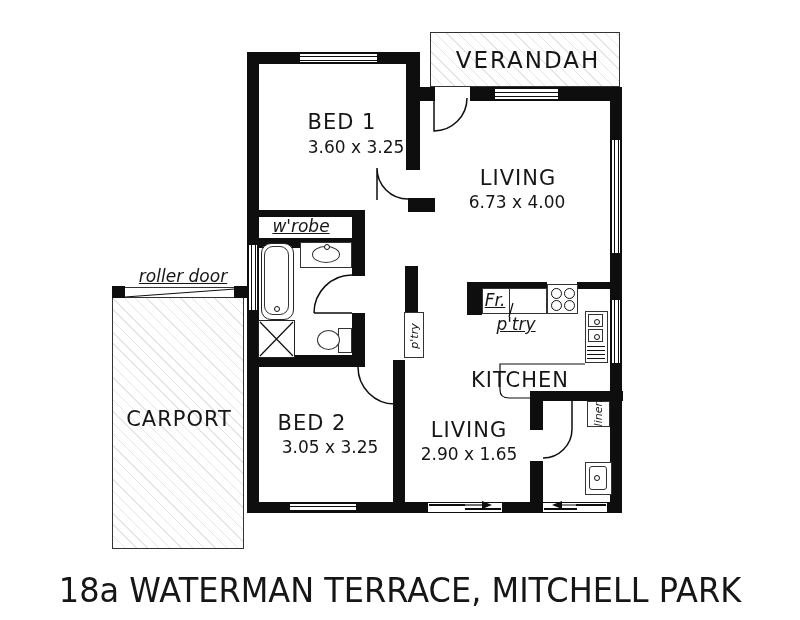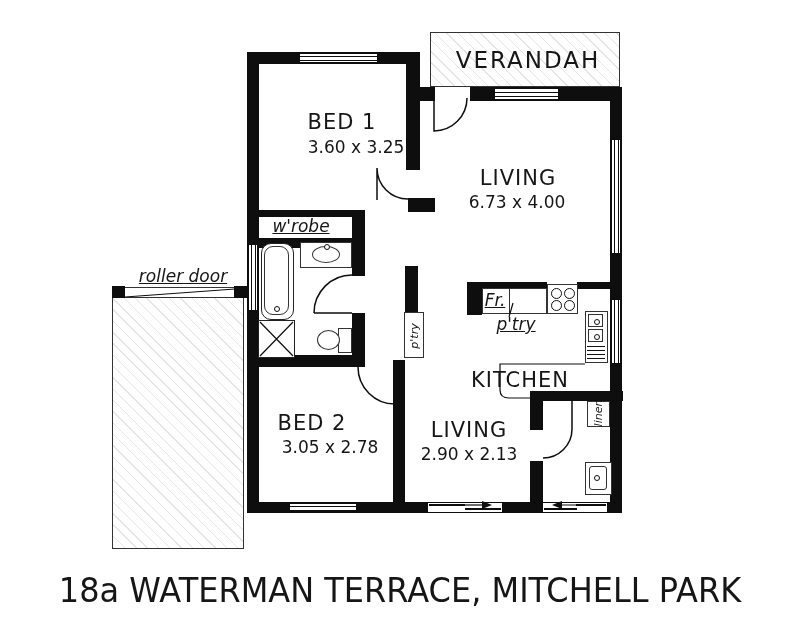--- a/index.html
+++ b/index.html
@@ -35,20 +35,21 @@
 </style>
 </head>
 <body>
 
 <div class="plan">
 
   <div class="box thin hatch" style="left:430px;top:32px;width:190px;height:55px;"></div>
   <div class="lbl big" style="left:528px;top:60px;">VERANDAH</div>
 
   <div class="box thin hatch" style="left:112px;top:287px;width:132px;height:262px;"></div>
+  <div class="lbl room-name" style="left:179px;top:419px;">CARPORT</div>
   <div class="box thin" style="left:124px;top:287px;width:112px;height:11px;"></div>
   <div class="wall" style="left:112px;top:286px;width:13px;height:12px;"></div>
   <div class="wall" style="left:234px;top:286px;width:13px;height:12px;"></div>
   <div class="lbl small" style="left:183px;top:276px;">roller door</div>
 
   <div class="wall" style="left:247px;top:52px;width:55px;height:12px;"></div>
   <div class="wall" style="left:375px;top:52px;width:33px;height:12px;"></div>
   <div class="wall" style="left:406px;top:52px;width:14px;height:118px;"></div>
   <div class="wall" style="left:408px;top:198px;width:27px;height:14px;"></div>
   <div class="wall" style="left:418px;top:87px;width:17px;height:14px;"></div>
@@ -158,20 +159,20 @@
 
   <div class="lbl room-name" style="left:342px;top:122px;">BED 1</div>
   <div class="lbl room-dims" style="left:356px;top:147px;">3.60 x 3.25</div>
 
   <div class="lbl room-name" style="left:518px;top:178px;">LIVING</div>
   <div class="lbl room-dims" style="left:517px;top:202px;">6.73 x 4.00</div>
 
   <div class="lbl room-name" style="left:520px;top:343px;margin-top:37px;">KITCHEN</div>
 
   <div class="lbl room-name" style="left:469px;top:430px;">LIVING</div>
-  <div class="lbl room-dims" style="left:469px;top:454px;">2.90 x 2.13</div>
+  <div class="lbl room-dims" style="left:469px;top:454px;">2.90 x 1.65</div>
 
   <div class="lbl room-name" style="left:312px;top:423px;">BED 2</div>
-  <div class="lbl room-dims" style="left:330px;top:447px;">3.05 x 2.78</div>
+  <div class="lbl room-dims" style="left:330px;top:447px;">3.05 x 3.25</div>
 
   <div class="lbl title" style="left:400px;top:590px;">18a WATERMAN TERRACE, MITCHELL PARK</div>
 
 </div>
 
 </body></html>

